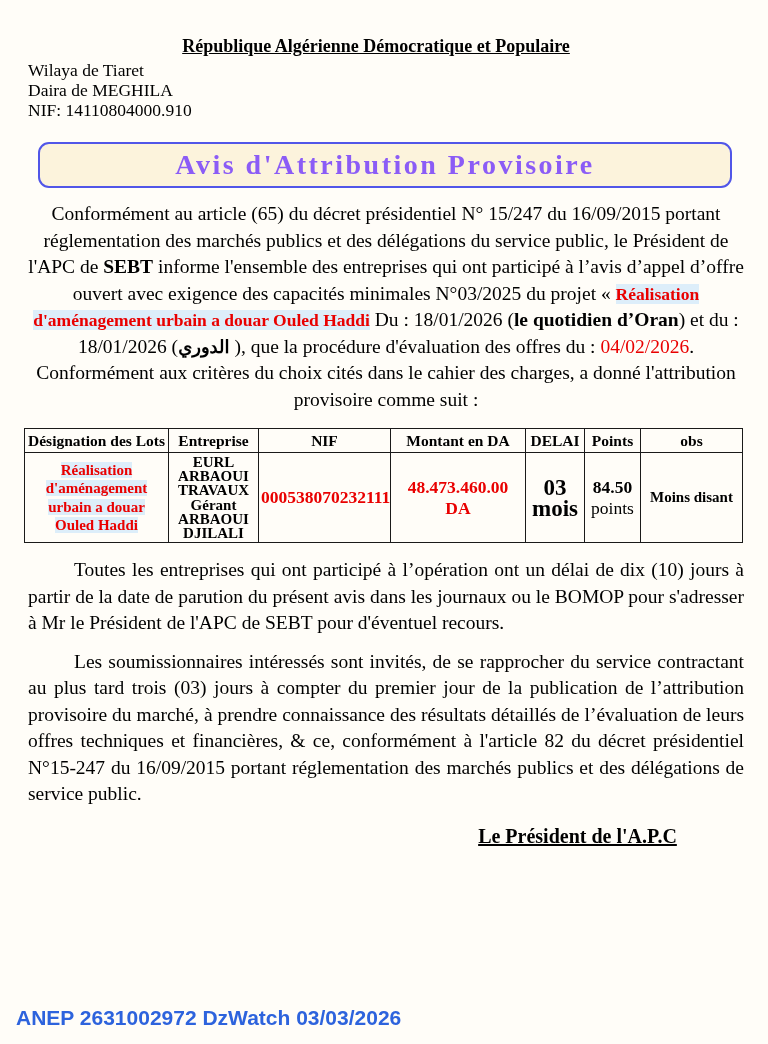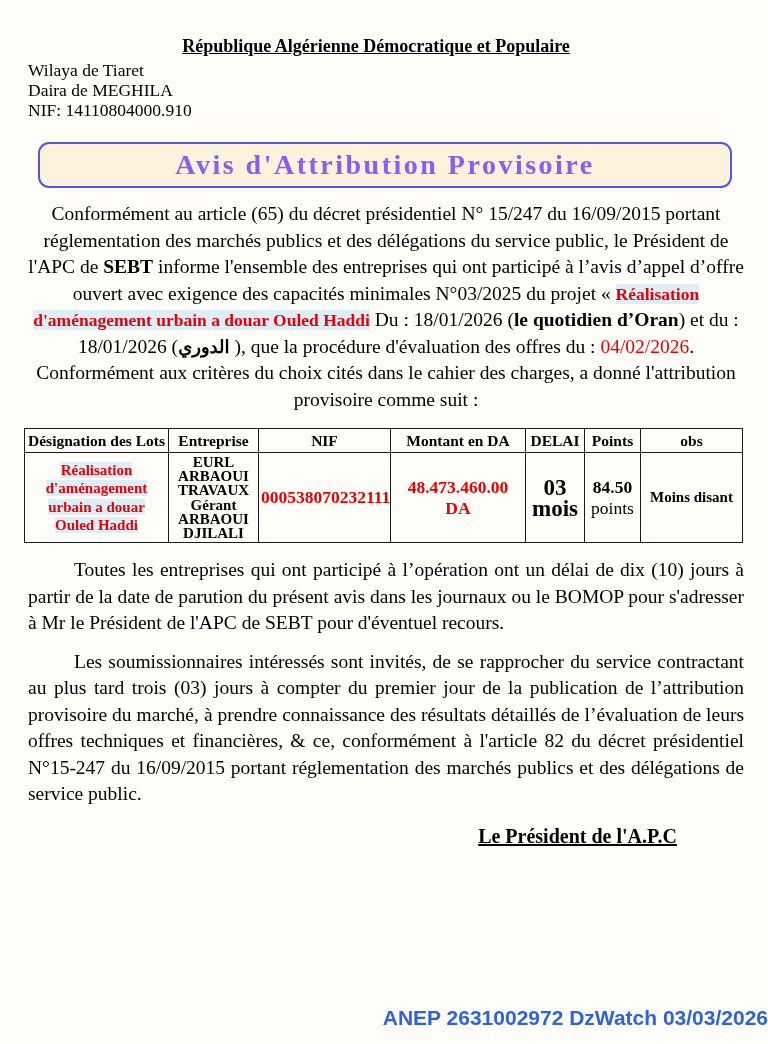--- a/index.html
+++ b/index.html
@@ -120,23 +120,23 @@
   }
   .sig-signer {
     margin-top:17px;
     font-weight:bold;
     text-decoration:underline;
     font-size:20px;
     line-height:22px;
   }
   .footer-line {
     position:absolute;
-    left:0; right:0;
+    left:16px; right:0;
     top:1006px;
-    text-align:right;
+    text-align:left;
     font-family:"Liberation Sans", sans-serif;
     font-weight:bold;
     font-size:21px;
     color:#2d63dd;
   }
 </style>
 </head>
 <body>
 
 <div class="page">

